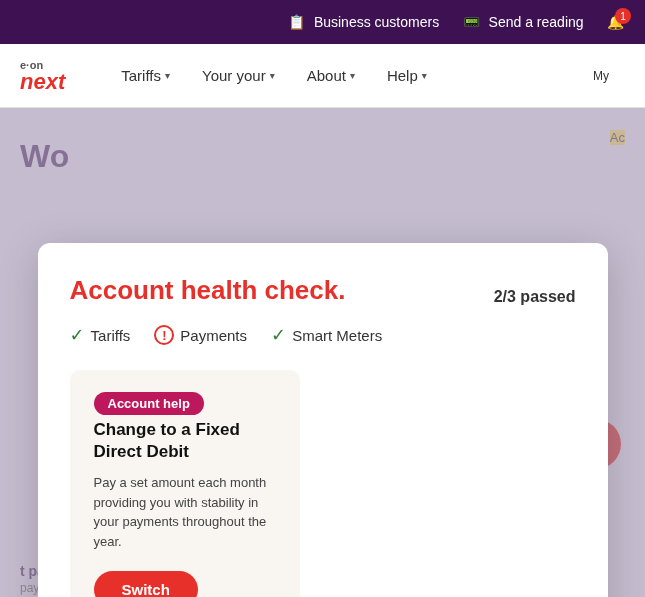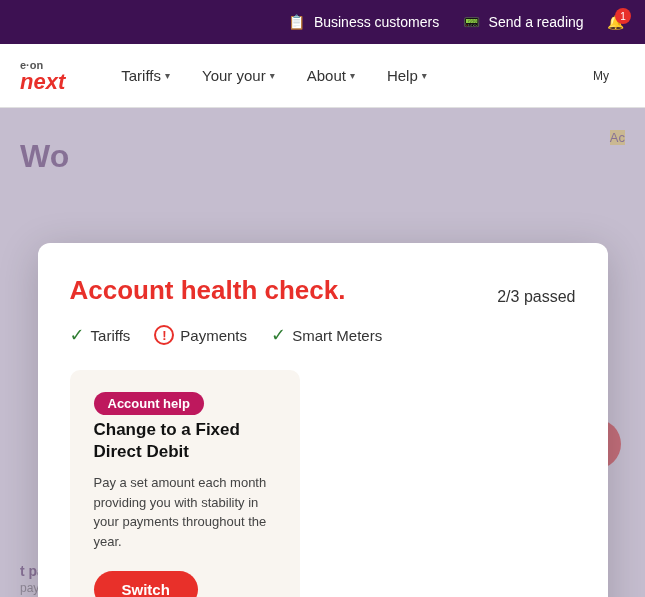--- a/index.html
+++ b/index.html
@@ -162,21 +162,21 @@
       align-items: flex-end;
       margin-bottom: 18px;
     }
     .modal-title {
       font-size: 26px;
       font-weight: bold;
       color: #e8302a;
     }
     .modal-passed {
       font-size: 16px;
-      font-weight: normal;
+      font-weight: bold;
       color: #333;
       margin-top: 17px;
     }
 
     .modal-checks {
       display: flex;
       align-items: center;
       gap: 24px;
       margin-bottom: 24px;
     }

